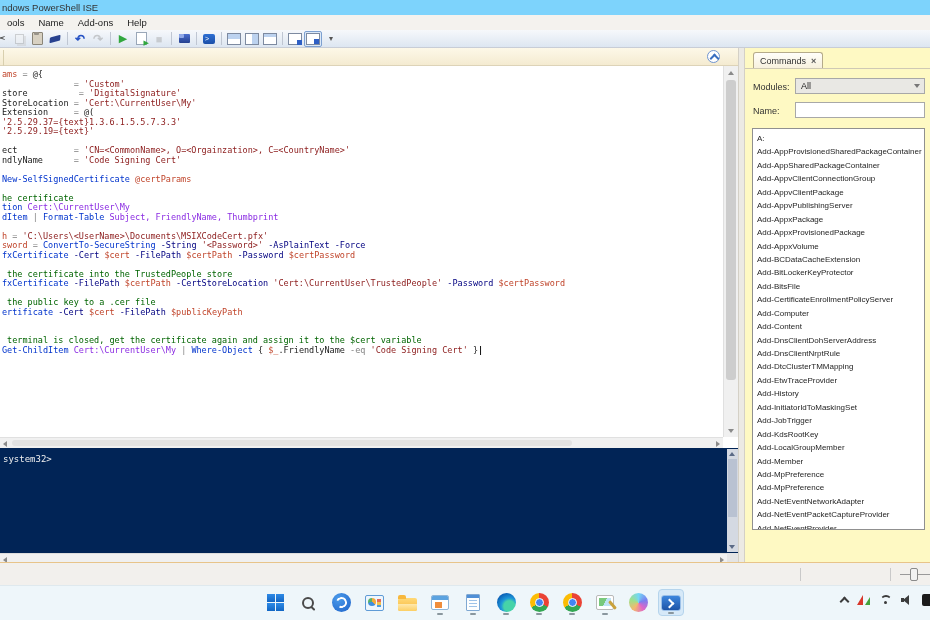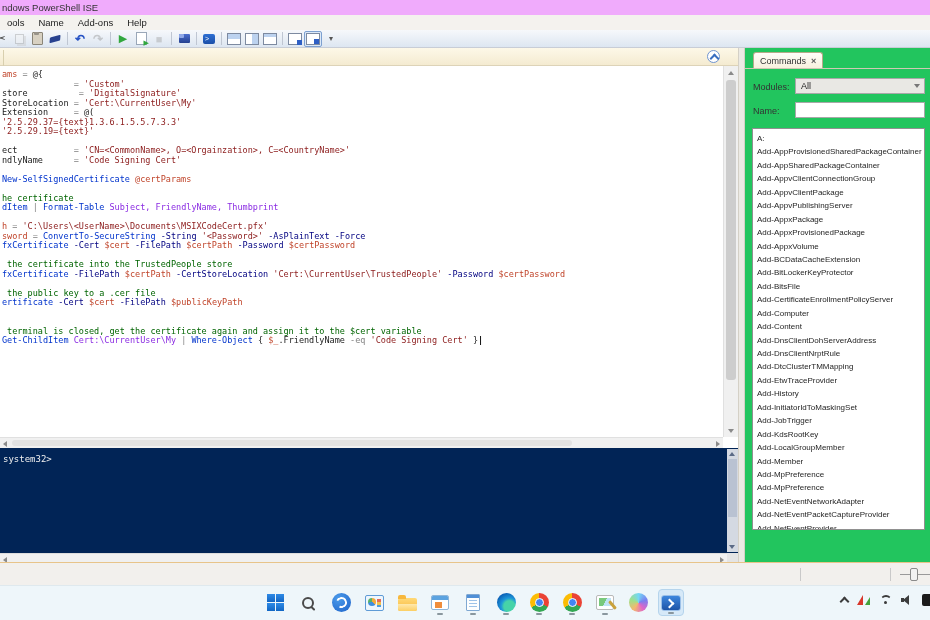--- a/index.html
+++ b/index.html
@@ -1,20 +1,20 @@
 <!DOCTYPE html>
 <html><head>
 <meta charset="utf-8">
 <style>
   html,body{margin:0;padding:0;}
   body{width:930px;height:620px;overflow:hidden;font-family:"Liberation Sans",sans-serif;background:#fff;}
   #screen{position:relative;width:930px;height:620px;background:#f7f5f2;}
 
   
-  .titlebar{position:absolute;left:0;top:0;width:100%;height:15px;background:#f0abfc;font-size:9.5px;color:#333;line-height:15px;padding-left:2px;box-sizing:border-box;}
+  .titlebar{position:absolute;left:0;top:0;width:100%;height:15px;background:#7dd3fc;font-size:9.5px;color:#333;line-height:15px;padding-left:2px;box-sizing:border-box;}
   .menubar{position:absolute;left:0;top:15px;width:100%;height:15px;background:#f4f2ee;font-size:9.5px;color:#222;display:flex;align-items:center;}
   .menubar span{padding:0 7px;}
   .toolbar{position:absolute;left:0;top:30px;width:100%;height:18px;background:linear-gradient(#f6f8fb,#dde6f1);border-bottom:1px solid #c8cdd6;display:flex;align-items:center;overflow:hidden;box-sizing:border-box;padding-left:1px;}
   .tb{width:18px;height:16px;display:inline-flex;align-items:center;justify-content:center;position:relative;border-radius:2px;flex:0 0 auto;}
   .tb.dis{opacity:.4;}
   .tb.tpartial{margin-left:-9px;}
   .tb.tactive{border:1px solid #7da0d0;background:#dce9f8;box-sizing:border-box;}
   .tsep{width:1px;height:13px;background:#bfc6d2;margin:0 3px;flex:0 0 auto;}
   .cut-icon::before{content:"✂";font-size:11px;color:#444;}
   .copy-icon::before{content:"";width:7px;height:8px;border:1px solid #999;background:#f2f2f2;box-shadow:2px 2px 0 0 #c9c9c9;}
@@ -36,21 +36,21 @@
   .show-script-pane-top-icon::before{background:linear-gradient(#bcd2ef 0 50%,#fff 50%);}
   .show-script-pane-right-icon::before{background:linear-gradient(90deg,#fff 0 50%,#bcd2ef 50%);}
   .show-script-pane-maximized-icon::before{background:linear-gradient(#bcd2ef 0 30%,#fff 30%);}
   .show-command-window-icon::after,.show-command-addon-icon::after{content:"";position:absolute;right:2px;bottom:2px;width:5px;height:5px;background:#2e5fc4;}
   .toolbar-overflow-icon::before{content:"▾";font-size:8px;color:#555;}
 
   
   .main{position:absolute;left:0;top:48px;width:930px;height:514px;display:flex;}
   .left-col{width:738px;height:514px;position:relative;}
   .splitter{width:7px;height:514px;background:#eceae4;border-left:1px solid #d4d0c6;border-right:1px solid #d4d0c6;box-sizing:border-box;}
-  .cmdpanel{width:185px;height:514px;background:#22c55e;position:relative;font-size:9px;color:#333;}
+  .cmdpanel{width:185px;height:514px;background:#fef9c3;position:relative;font-size:9px;color:#333;}
 
   
   .tabstrip{position:absolute;left:0;top:0;width:738px;height:18px;background:linear-gradient(#fdf8e8,#f4ebd1);border-bottom:1px solid #ddd3b8;box-sizing:border-box;}
   .tab-edge{position:absolute;left:3px;top:2px;width:1px;height:16px;background:#d8cfae;}
   .collapse-btn{position:absolute;right:18px;top:2px;width:13px;height:13px;border:1px solid #6f94cf;border-radius:50%;background:#fff;box-sizing:border-box;}
   .collapse-btn::before{content:"";position:absolute;left:3px;top:4px;width:5px;height:5px;border-top:2px solid #3a6fc0;border-left:2px solid #3a6fc0;transform:rotate(45deg);}
 
   
   .editor{position:absolute;left:0;top:18px;width:738px;height:382px;background:#fff;overflow:hidden;}
   #code-lines{position:absolute;left:2px;top:4px;font-family:"DejaVu Sans Mono",monospace;font-size:8.5px;}
@@ -211,20 +211,21 @@
             <div class="code-line"><span class="tk-d">Extension     </span><span class="tk-o">= </span><span class="tk-d">@(</span></div>
             <div class="code-line"><span class="tk-s">'2.5.29.37={text}1.3.6.1.5.5.7.3.3'</span></div>
             <div class="code-line"><span class="tk-s">'2.5.29.19={text}'</span></div>
             <div class="code-line"></div>
             <div class="code-line"><span class="tk-d">ect           </span><span class="tk-o">= </span><span class="tk-s">'CN=&lt;CommonName&gt;, O=&lt;Orgainzation&gt;, C=&lt;CountryName&gt;'</span></div>
             <div class="code-line"><span class="tk-d">ndlyName      </span><span class="tk-o">= </span><span class="tk-s">'Code Signing Cert'</span></div>
             <div class="code-line"></div>
             <div class="code-line"><span class="tk-m">New-SelfSignedCertificate</span><span class="tk-d"> </span><span class="tk-v">@certParams</span></div>
             <div class="code-line"></div>
             <div class="code-line"><span class="tk-c">he certificate</span></div>
+            <div class="code-line"><span class="tk-m">tion</span><span class="tk-d"> </span><span class="tk-a">Cert:\CurrentUser\My</span></div>
             <div class="code-line"><span class="tk-m">dItem</span><span class="tk-o"> | </span><span class="tk-m">Format-Table</span><span class="tk-d"> </span><span class="tk-a">Subject, FriendlyName, Thumbprint</span></div>
             <div class="code-line"></div>
             <div class="code-line"><span class="tk-v">h</span><span class="tk-o"> = </span><span class="tk-s">'C:\Users\&lt;UserName&gt;\Documents\MSIXCodeCert.pfx'</span></div>
             <div class="code-line"><span class="tk-v">sword</span><span class="tk-o"> = </span><span class="tk-m">ConvertTo-SecureString</span><span class="tk-d"> </span><span class="tk-p">-String</span><span class="tk-d"> </span><span class="tk-s">'&lt;Password&gt;'</span><span class="tk-d"> </span><span class="tk-p">-AsPlainText</span><span class="tk-d"> </span><span class="tk-p">-Force</span></div>
             <div class="code-line"><span class="tk-m">fxCertificate</span><span class="tk-d"> </span><span class="tk-p">-Cert</span><span class="tk-d"> </span><span class="tk-v">$cert</span><span class="tk-d"> </span><span class="tk-p">-FilePath</span><span class="tk-d"> </span><span class="tk-v">$certPath</span><span class="tk-d"> </span><span class="tk-p">-Password</span><span class="tk-d"> </span><span class="tk-v">$certPassword</span></div>
             <div class="code-line"></div>
             <div class="code-line"><span class="tk-c"> the certificate into the TrustedPeople store</span></div>
             <div class="code-line"><span class="tk-m">fxCertificate</span><span class="tk-d"> </span><span class="tk-p">-FilePath</span><span class="tk-d"> </span><span class="tk-v">$certPath</span><span class="tk-d"> </span><span class="tk-p">-CertStoreLocation</span><span class="tk-d"> </span><span class="tk-s">'Cert:\CurrentUser\TrustedPeople'</span><span class="tk-d"> </span><span class="tk-p">-Password</span><span class="tk-d"> </span><span class="tk-v">$certPassword</span></div>
             <div class="code-line"></div>
             <div class="code-line"><span class="tk-c"> the public key to a .cer file</span></div>

